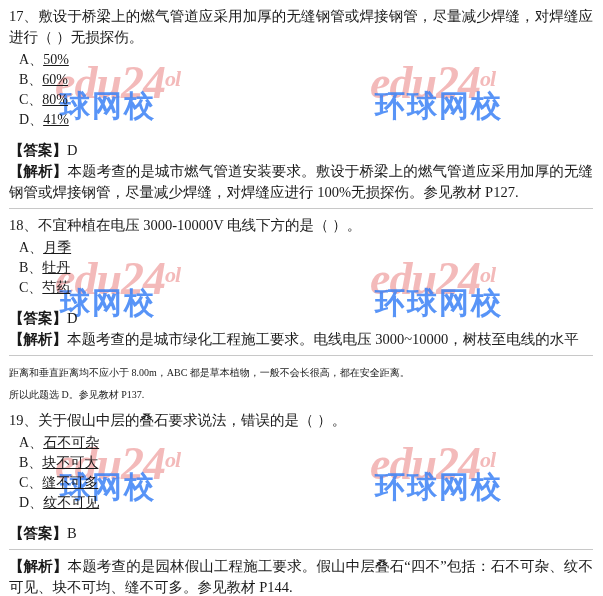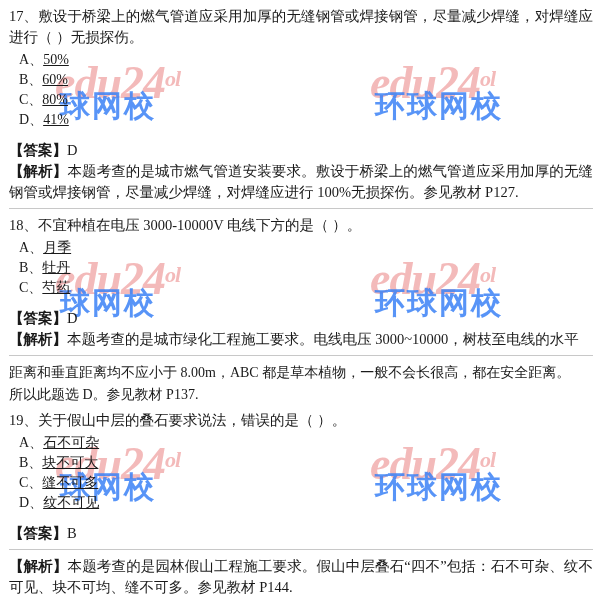--- a/index.html
+++ b/index.html
@@ -92,21 +92,21 @@
   .explain .tag {
     font-weight: bold;
   }
   .divider {
     height: 1px;
     background: #c8c8c8;
     margin: 5px 0 6px 0;
   }
   .spacer-sm { height: 4px; }
   .cont {
-    font-size: 14px;
+    font-size: 10px;
     line-height: 22px;
     text-align: justify;
   }
 </style>
 </head>
 <body>
 
 <div class="wm-layer">
   <div class="wm wm-edu" style="left:55px; top:56px;">
     <span>edu24</span><span class="sup">ol</span>

